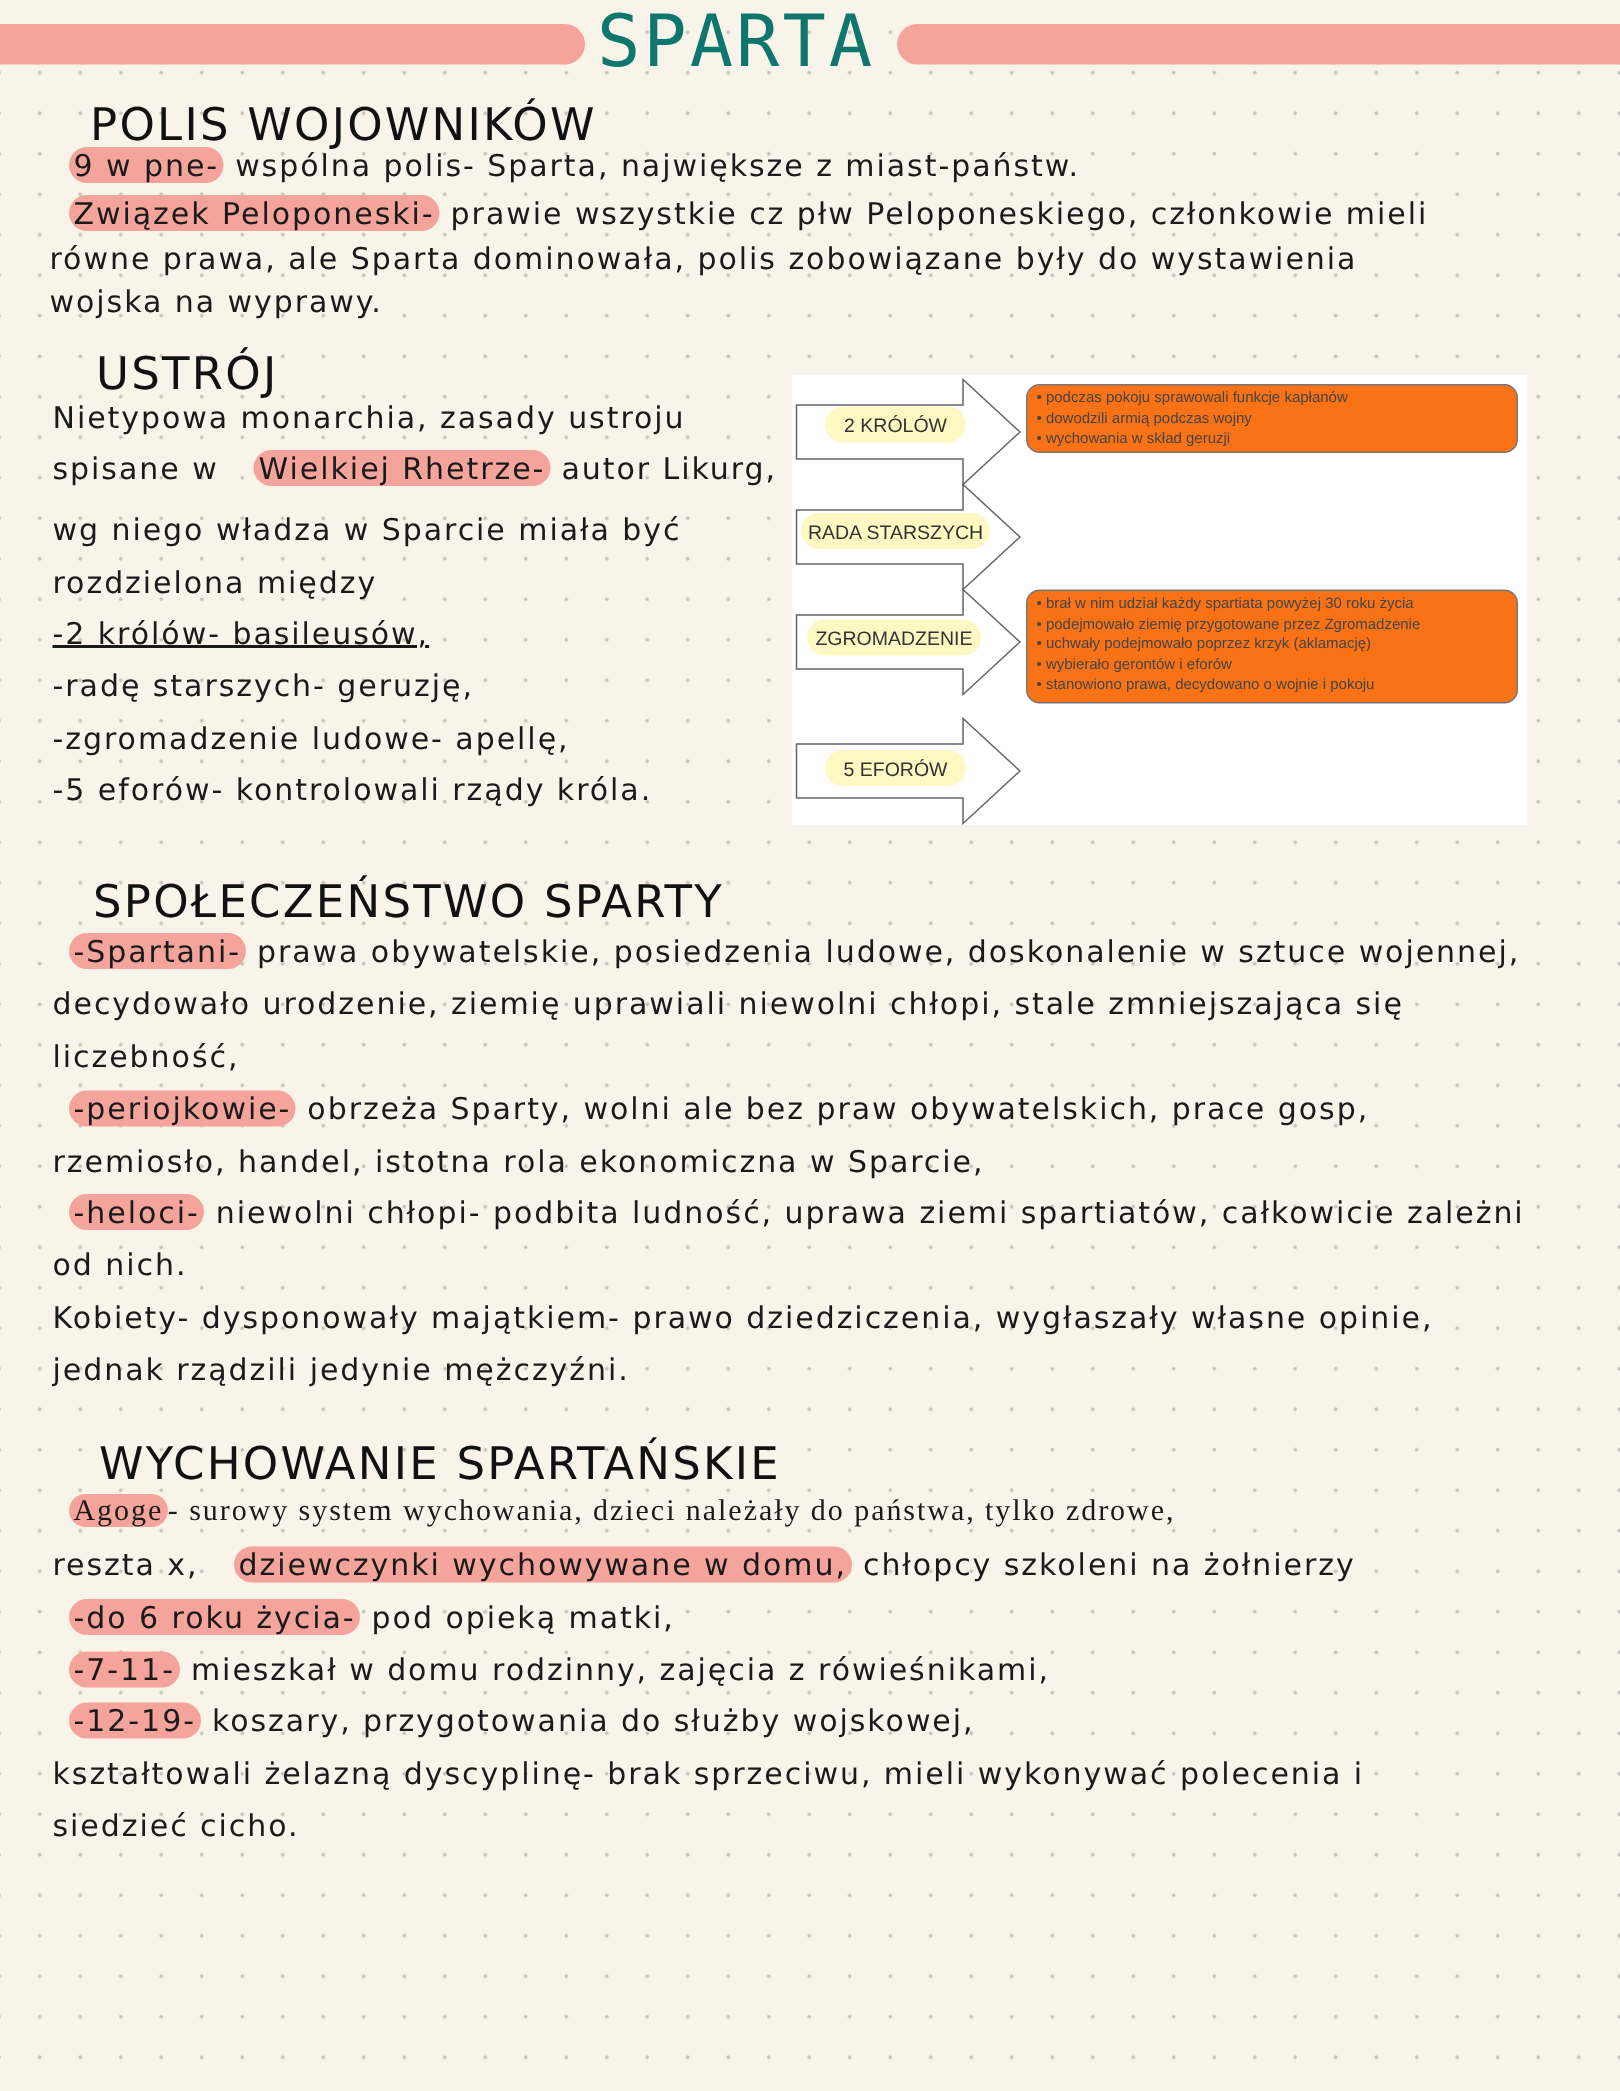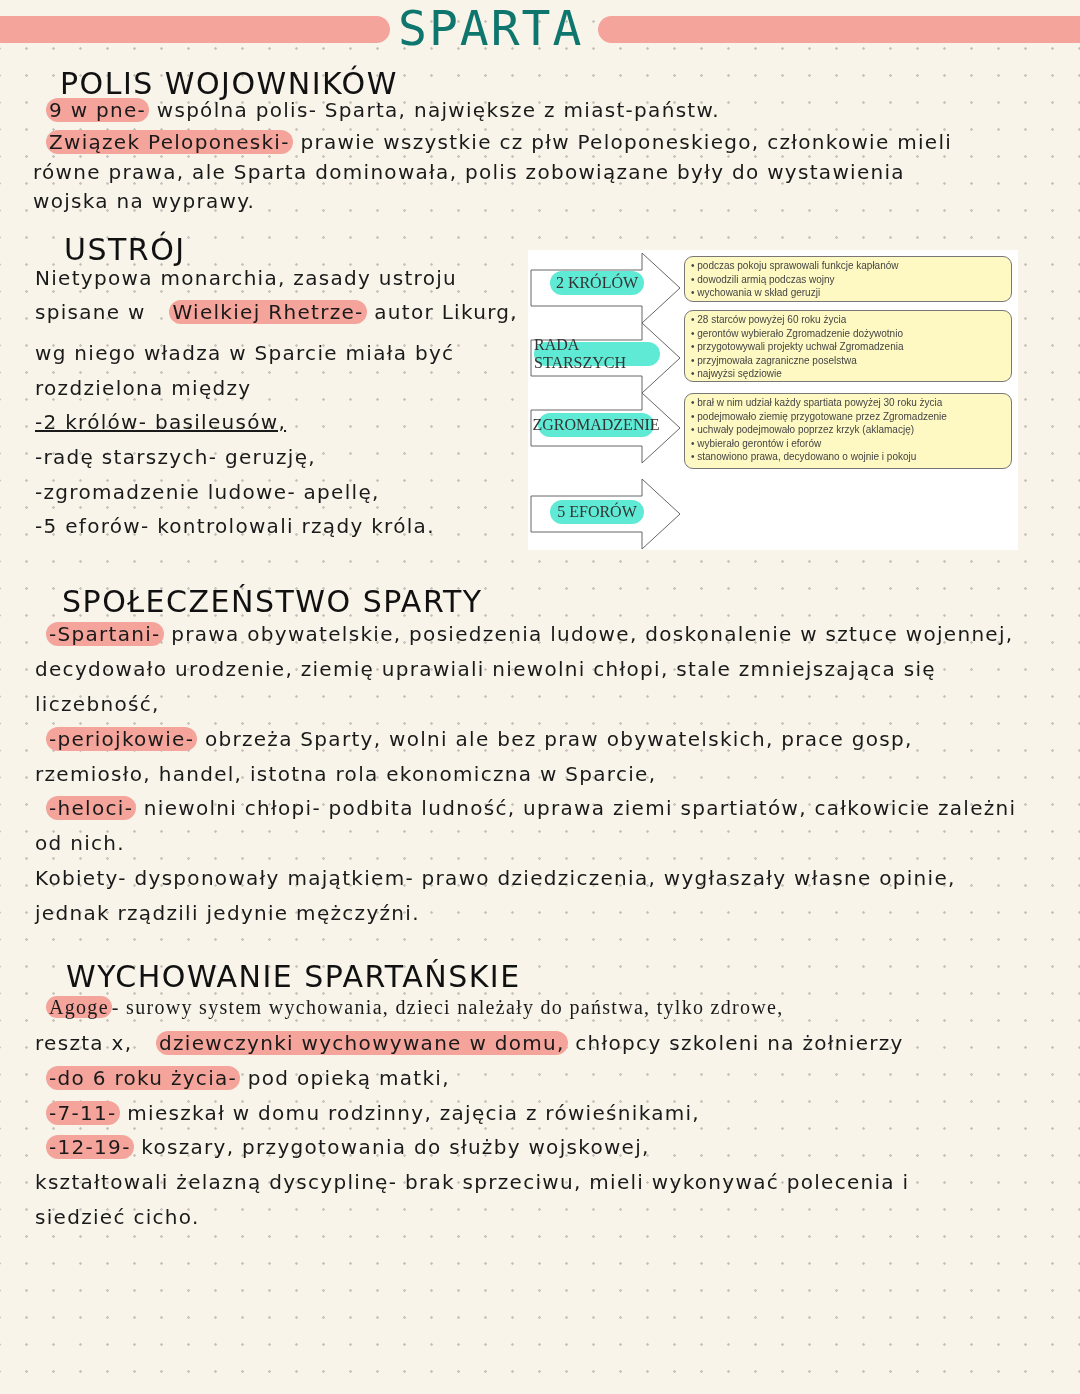--- a/index.html
+++ b/index.html
@@ -25,25 +25,25 @@
   }
   .line {
     position: absolute; font-size: 20px; letter-spacing: 1.3px; white-space: nowrap; color: #1a1a1a;
   }
   .hl { background: #f4a49a; border-radius: 12px; padding: 0 3px; margin-left: 16px; }
   .diagram {
     position: absolute; left: 528px; top: 250px; width: 490px; height: 300px; background: #ffffff;
   }
   .arrow { position: absolute; left: 2px; }
   .pill {
-    position: absolute; background: #5eead4; border-radius: 14px; font-family: Liberation Serif, serif;
-    font-size: 16px; color: #333; display: flex; align-items: center; justify-content: center;
+    position: absolute; background: #fef9c3; border-radius: 14px; font-family: Liberation Sans, sans-serif;
+    font-size: 13px; color: #333; display: flex; align-items: center; justify-content: center;
   }
   .box {
-    position: absolute; left: 156px; width: 328px; border: 1px solid #777; border-radius: 9px; background: #fef9c3;
+    position: absolute; left: 156px; width: 328px; border: 1px solid #777; border-radius: 9px; background: #f97316;
     font-family: "Liberation Sans", sans-serif; font-size: 10px; color: #444; padding: 2px 6px; box-sizing: border-box;
     line-height: 13.5px;
   }
   .box div::before { content: "• "; }
 </style>
 </head>
 <body>
 
 <div class="bar left"></div>
 <div class="bar right"></div>
@@ -74,27 +74,20 @@
   <div class="box" style="top:6px;height:46px;">
     <div>podczas pokoju sprawowali funkcje kapłanów</div>
     <div>dowodzili armią podczas wojny</div>
     <div>wychowania w skład geruzji</div>
   </div>
 
   <svg class="arrow" style="top:72px;" width="152" height="72">
       <polygon points="1,18 112,18 112,1 150,36 112,71 112,54 1,54" fill="#fff" stroke="#666" stroke-width="1"></polygon>
     </svg>
   <div class="pill" style="left:6px;top:92px;width:126px;height:24px;">RADA STARSZYCH</div>
-  <div class="box" style="top:60px;height:72px;">
-    <div>28 starców powyżej 60 roku życia</div>
-    <div>gerontów wybierało Zgromadzenie dożywotnio</div>
-    <div>przygotowywali projekty uchwał Zgromadzenia</div>
-    <div>przyjmowała zagraniczne poselstwa</div>
-    <div>najwyżsi sędziowie</div>
-  </div>
 
   <svg class="arrow" style="top:142px;" width="152" height="72">
       <polygon points="1,18 112,18 112,1 150,36 112,71 112,54 1,54" fill="#fff" stroke="#666" stroke-width="1"></polygon>
     </svg>
   <div class="pill" style="left:10px;top:163px;width:116px;height:24px;">ZGROMADZENIE</div>
   <div class="box" style="top:143px;height:76px;">
     <div>brał w nim udział każdy spartiata powyżej 30 roku życia</div>
     <div>podejmowało ziemię przygotowane przez  Zgromadzenie</div>
     <div>uchwały podejmowało poprzez krzyk (aklamację)</div>
     <div>wybierało gerontów i eforów</div>

